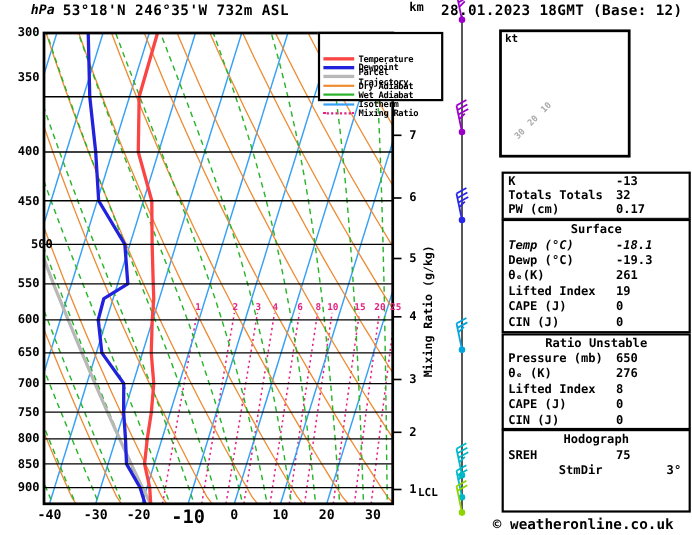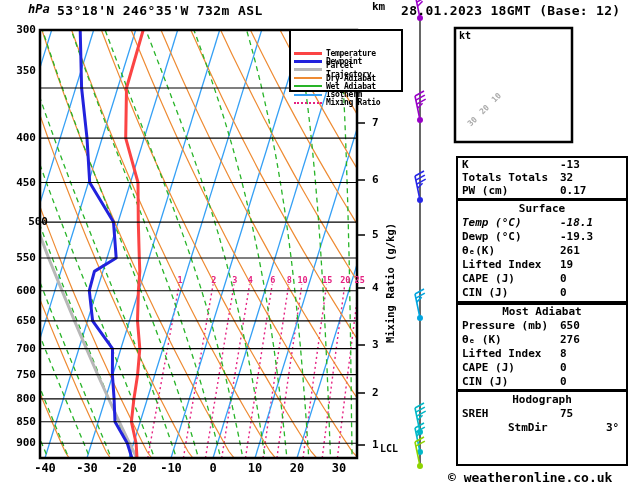--- a/index.html
+++ b/index.html
@@ -294,21 +294,21 @@
         <div class="srow" style="height: 14.1429px;">
           <span class="k">CAPE (J)</span>
           <span class="v">0</span>
         </div>
         <div class="srow" style="height: 14.1429px;">
           <span class="k">CIN (J)</span>
           <span class="v">0</span>
         </div>
       </div>
       <div class="statbox" style="top: 303px; height: 88px;">
-        <div class="srow shead" style="height: 13.8333px;">Most Adiabat</div>
+        <div class="srow shead" style="height: 13.8333px;">Ratio Unstable</div>
         <div class="srow" style="height: 13.8333px;">
           <span class="k">Pressure (mb)</span>
           <span class="v">650</span>
         </div>
         <div class="srow" style="height: 13.8333px;">
           <span class="k">θₑ (K)</span>
           <span class="v">276</span>
         </div>
         <div class="srow" style="height: 13.8333px;">
           <span class="k">Lifted Index</span>
@@ -356,21 +356,21 @@
     <span class="lbl" style="left: 8px; top: 284.73px; font-size: 11px; width: 28px; text-align: right;">600</span>
     <span class="lbl" style="left: 8px; top: 314.838px; font-size: 11px; width: 28px; text-align: right;">650</span>
     <span class="lbl" style="left: 8px; top: 342.714px; font-size: 11px; width: 28px; text-align: right;">700</span>
     <span class="lbl" style="left: 8px; top: 368.666px; font-size: 11px; width: 28px; text-align: right;">750</span>
     <span class="lbl" style="left: 8px; top: 392.942px; font-size: 11px; width: 28px; text-align: right;">800</span>
     <span class="lbl" style="left: 8px; top: 415.747px; font-size: 11px; width: 28px; text-align: right;">850</span>
     <span class="lbl" style="left: 8px; top: 437.247px; font-size: 11px; width: 28px; text-align: right;">900</span>
     <span class="lbl ctr" style="left: 45px; top: 462px; font-size: 12px;">-40</span>
     <span class="lbl ctr" style="left: 87px; top: 462px; font-size: 12px;">-30</span>
     <span class="lbl ctr" style="left: 126px; top: 462px; font-size: 12px;">-20</span>
-    <span class="lbl ctr" style="left: 171px; top: 462px; font-size: 12px;">-10</span>
+    <span class="lbl ctr" style="left: 171px; top: 462px; font-size: 17px;">-10</span>
     <span class="lbl ctr" style="left: 213px; top: 462px; font-size: 12px;">0</span>
     <span class="lbl ctr" style="left: 255px; top: 462px; font-size: 12px;">10</span>
     <span class="lbl ctr" style="left: 297px; top: 462px; font-size: 12px;">20</span>
     <span class="lbl ctr" style="left: 339px; top: 462px; font-size: 12px;">30</span>
     <span class="lbl" style="left: 372px; top: 439px; font-size: 11px;">1</span>
     <span class="lbl" style="left: 372px; top: 387px; font-size: 11px;">2</span>
     <span class="lbl" style="left: 372px; top: 339px; font-size: 11px;">3</span>
     <span class="lbl" style="left: 372px; top: 282px; font-size: 11px;">4</span>
     <span class="lbl" style="left: 372px; top: 229px; font-size: 11px;">5</span>
     <span class="lbl" style="left: 372px; top: 174px; font-size: 11px;">6</span>

